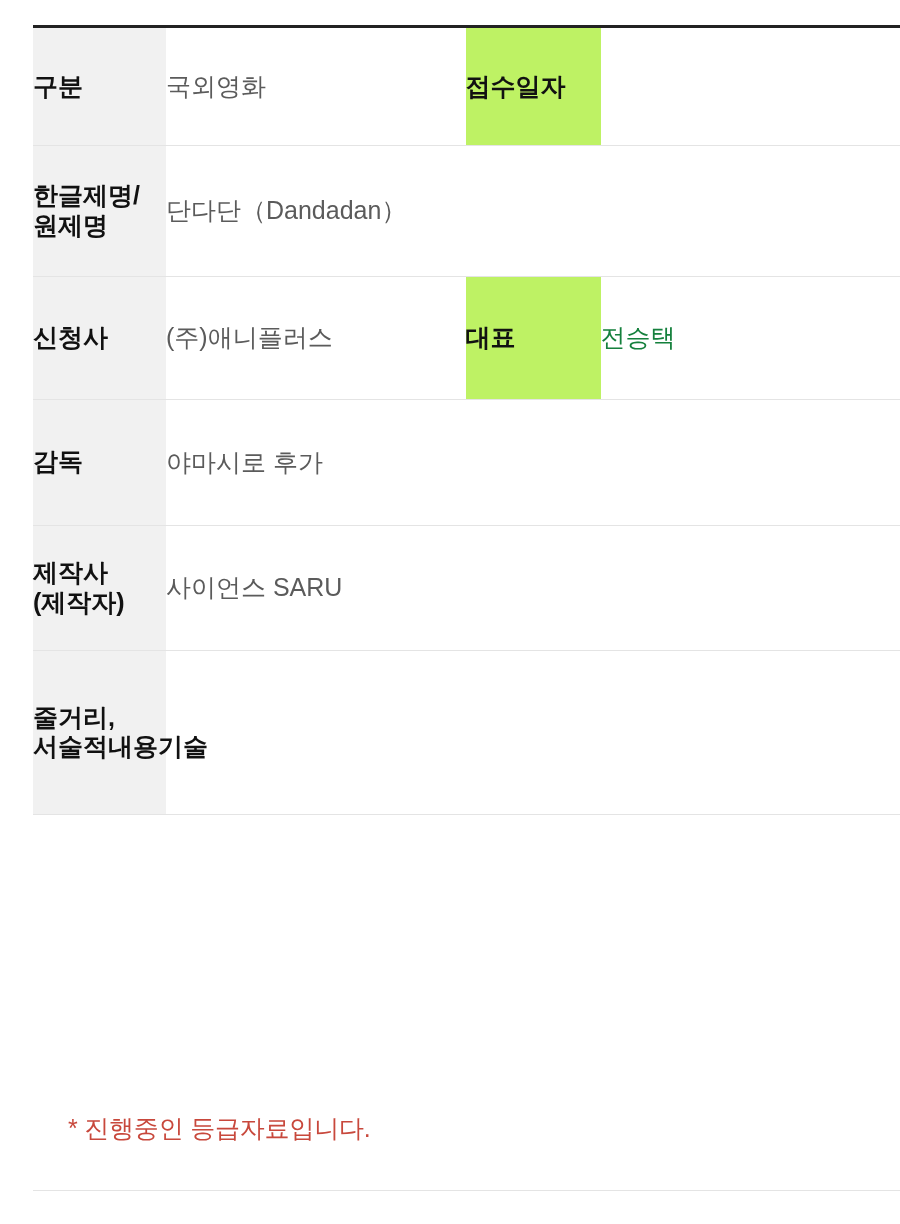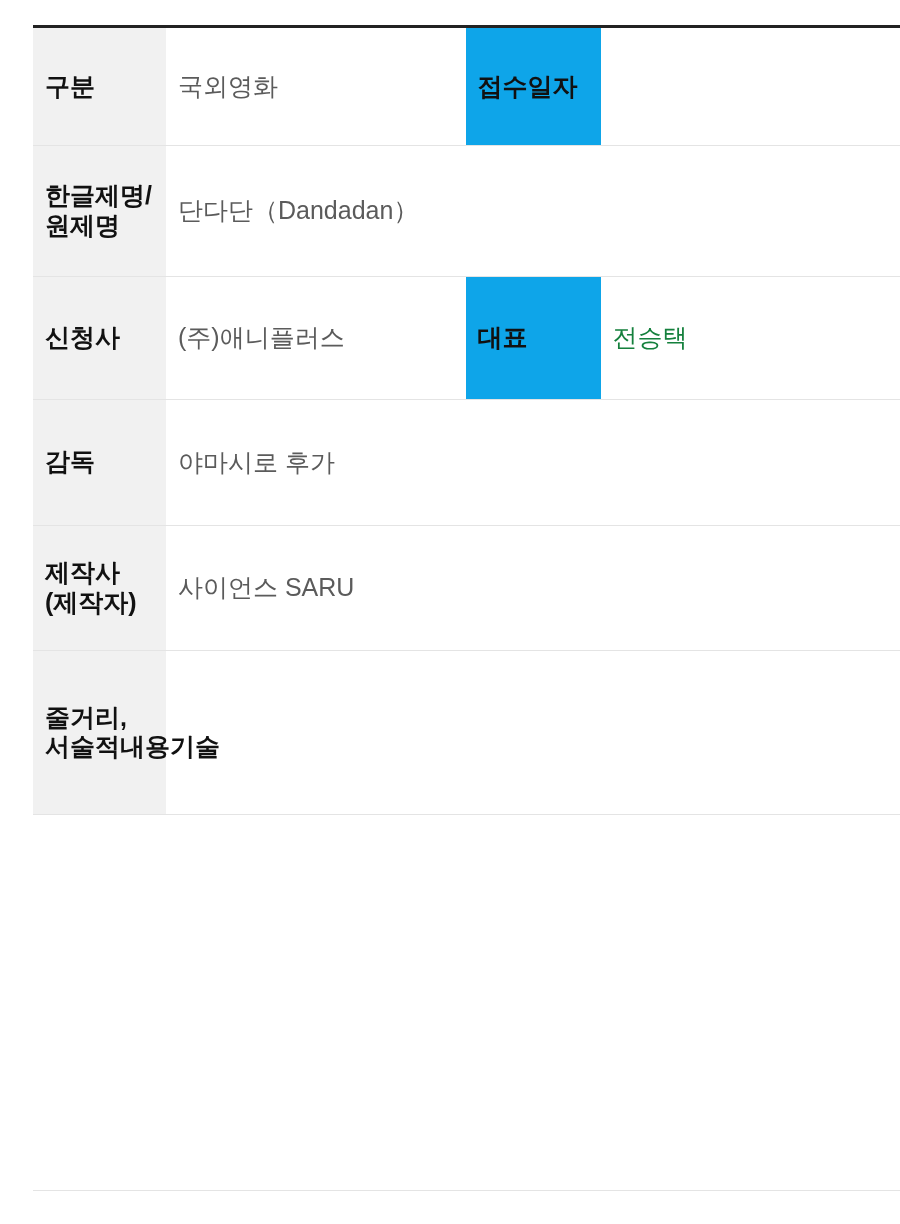--- a/index.html
+++ b/index.html
@@ -35,42 +35,42 @@
     border-collapse: collapse;
     table-layout: fixed;
   }
 
   table.detail tr {
     border-bottom: 1px solid #e4e4e4;
   }
 
   table.detail th,
   table.detail td {
-    padding: 12px;
+    padding: 0;
     margin: 0;
     vertical-align: middle;
     text-align: left;
   }
 
   th.label {
     width: 133px;
     background: #f1f1f1;
     color: #111111;
     font-weight: bold;
     font-size: 25px;
     line-height: 1.18;
     text-align: center;
     padding: 6px 6px;
     box-sizing: border-box;
     word-break: keep-all;
   }
 
   th.label-2 {
     width: 135px;
-    background: #0ea5e9;
+    background: #bef264;
     color: #111111;
     font-weight: bold;
     font-size: 25px;
     line-height: 1.18;
     text-align: center;
     padding: 6px 6px;
     box-sizing: border-box;
     word-break: keep-all;
   }
 
@@ -162,16 +162,17 @@
 
 
         <tr class="r8">
           <th class="label">줄거리, 서술적내용기술</th>
           <td class="value" colspan="3"></td>
         </tr>
       </tbody>
     </table>
   </div>
 
+  <div class="notice">* 진행중인 등급자료입니다.</div>
 
   <div class="bottom-rule"></div>
 
 </div>
 
 </body></html>

